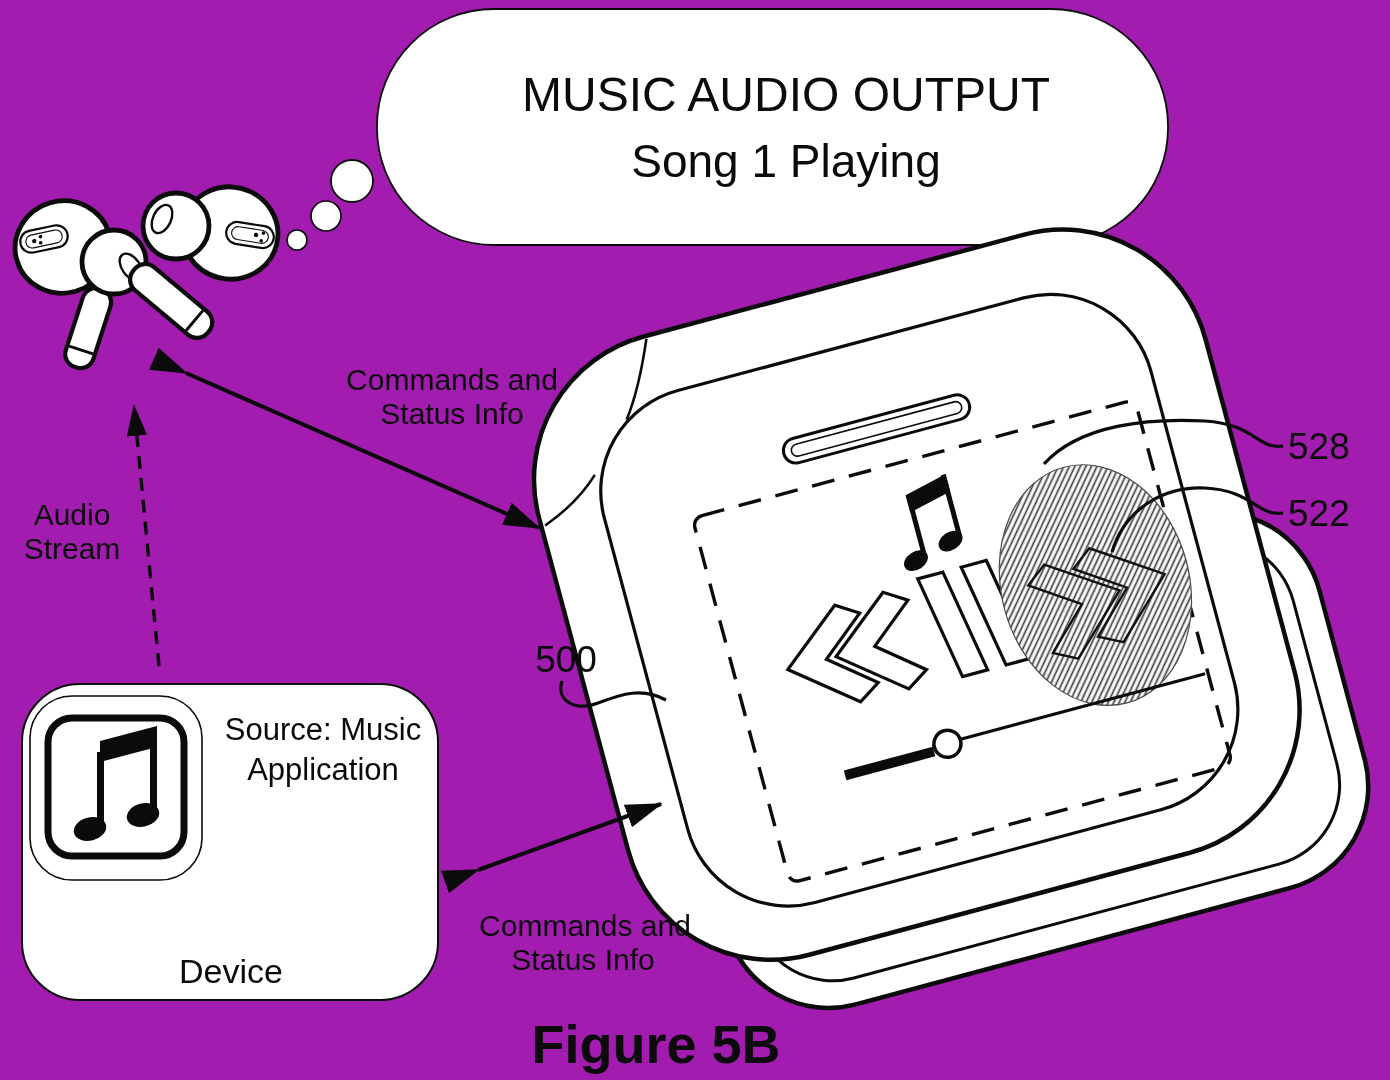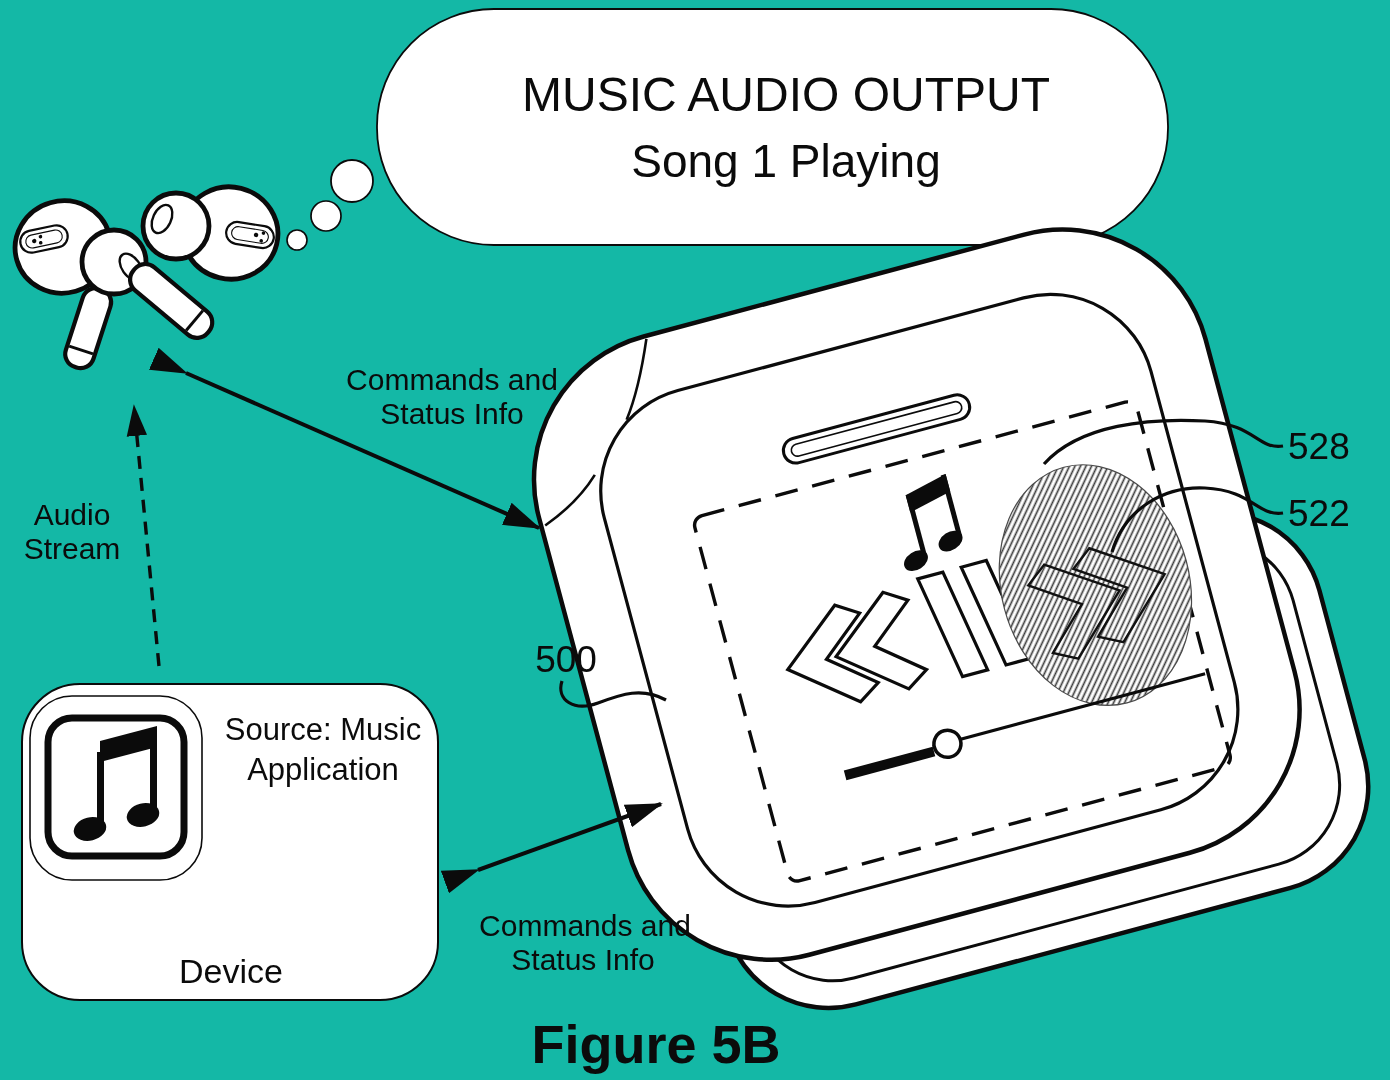--- a/index.html
+++ b/index.html
@@ -1,17 +1,17 @@
 <!DOCTYPE html>
 <html><head>
 <meta charset="utf-8">
 <style>
   html,body{margin:0;padding:0;background:#fff;}
   .stage{
-    position:relative;width:1390px;height:1080px;background:#14b8a6;
+    position:relative;width:1390px;height:1080px;background:#a21caf;
     font-family:"Liberation Sans","DejaVu Sans",sans-serif;overflow:hidden;
   }
   svg{display:block;}
   text{fill:#0b0b0b;}
   .t-bubble1{font-size:48px;}
   .t-bubble2{font-size:46px;}
   .t-label{font-size:30px;}
   .t-source{font-size:31px;}
   .t-device{font-size:34px;}
   .t-ref{font-size:37px;}

